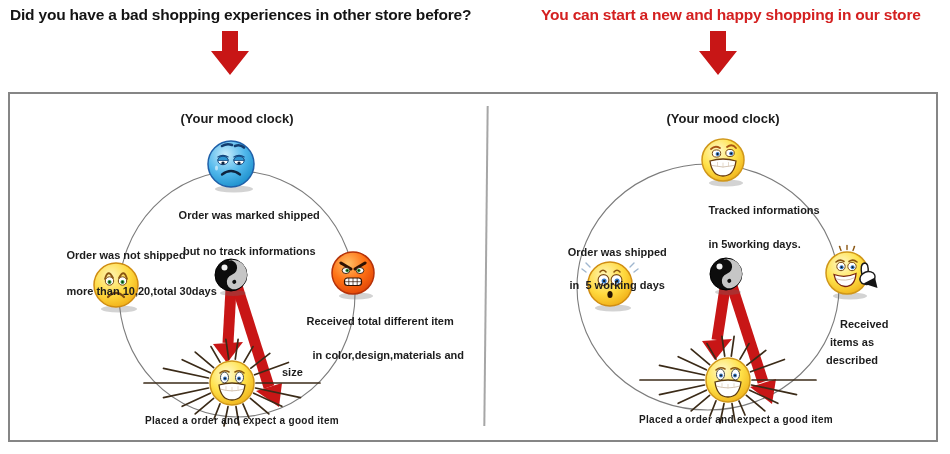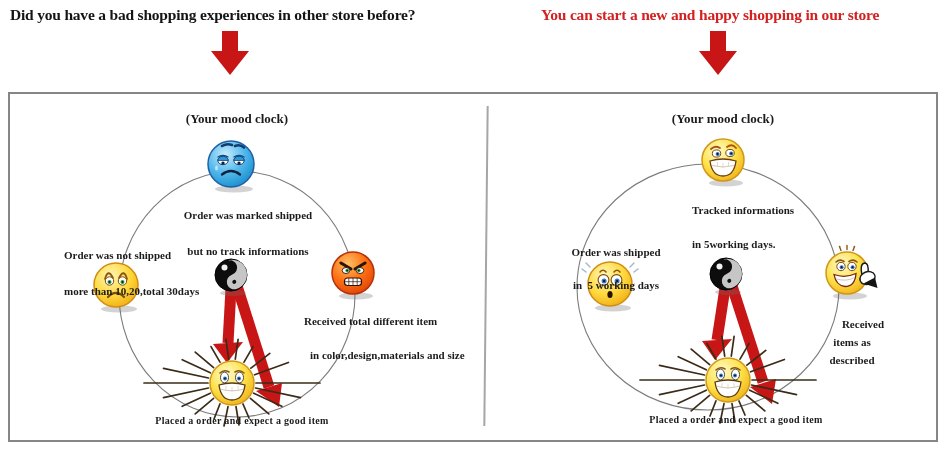--- a/index.html
+++ b/index.html
@@ -1,17 +1,17 @@
 <!DOCTYPE html>
 <html><head>
 <meta charset="utf-8">
 <style>
   html,body{margin:0;padding:0;background:#fff;}
   .stage{position:relative;width:950px;height:454px;background:#fff;overflow:hidden;
-         font-family:Liberation Serif, serif;}
+         font-family:Liberation Sans, sans-serif;}
   .hdr{position:absolute;top:6px;font-size:15.5px;font-weight:bold;letter-spacing:-0.2px;white-space:nowrap;}
   .hdr-left{left:10px;color:#141414;}
   .hdr-right{left:541px;color:#d42020;}
   .down-arrow{position:absolute;top:31px;}
   .box{position:absolute;left:8px;top:92px;width:926px;height:346px;border:2px solid #868686;background:#fff;}
   .divider{position:absolute;left:475px;top:12px;width:2px;height:320px;background:#a6a6a6;transform:rotate(0.6deg);}
   .panel{position:absolute;top:0;height:346px;}
   .panel-left{left:0;width:475px;}
   .panel-right{left:476px;width:449px;}
   .panel-art{position:absolute;left:0;top:0;}
@@ -264,21 +264,21 @@
           <line x1="246" y1="192" x2="277" y2="288" stroke="#c81616" stroke-width="11"></line>
           <polygon points="264,293 290,285 286,310" fill="#c81616"></polygon>
         </g>
         <use href="#f-ball" transform="translate(240,180)"></use>
         <use href="#f-grin" transform="translate(237,66)"></use>
         <use href="#f-surprised" transform="translate(124,190)"></use>
         <use href="#f-thumb" transform="translate(361,179)"></use>
         <use href="#f-sunburst" transform="translate(242,286)"></use>
       </svg>
       <div class="lbl ctr title" style="left:237px;top:16px">(Your mood clock)</div>
-      <div class="lbl" style="left:184px;top:91px;line-height:17px">
+      <div class="lbl" style="left:198px;top:91px;line-height:17px">
         <span>Tracked informations</span><br>
         <span>in 5working days.</span>
       </div>
       <div class="lbl ctr" style="left:119px;top:133px;line-height:16.5px">
         <span>Order was shipped</span><br>
         <span>in  5 working days</span>
       </div>
       <div class="lbl ctr" style="left:366px;top:203px">
         <span>Received items as described</span>
       </div>

